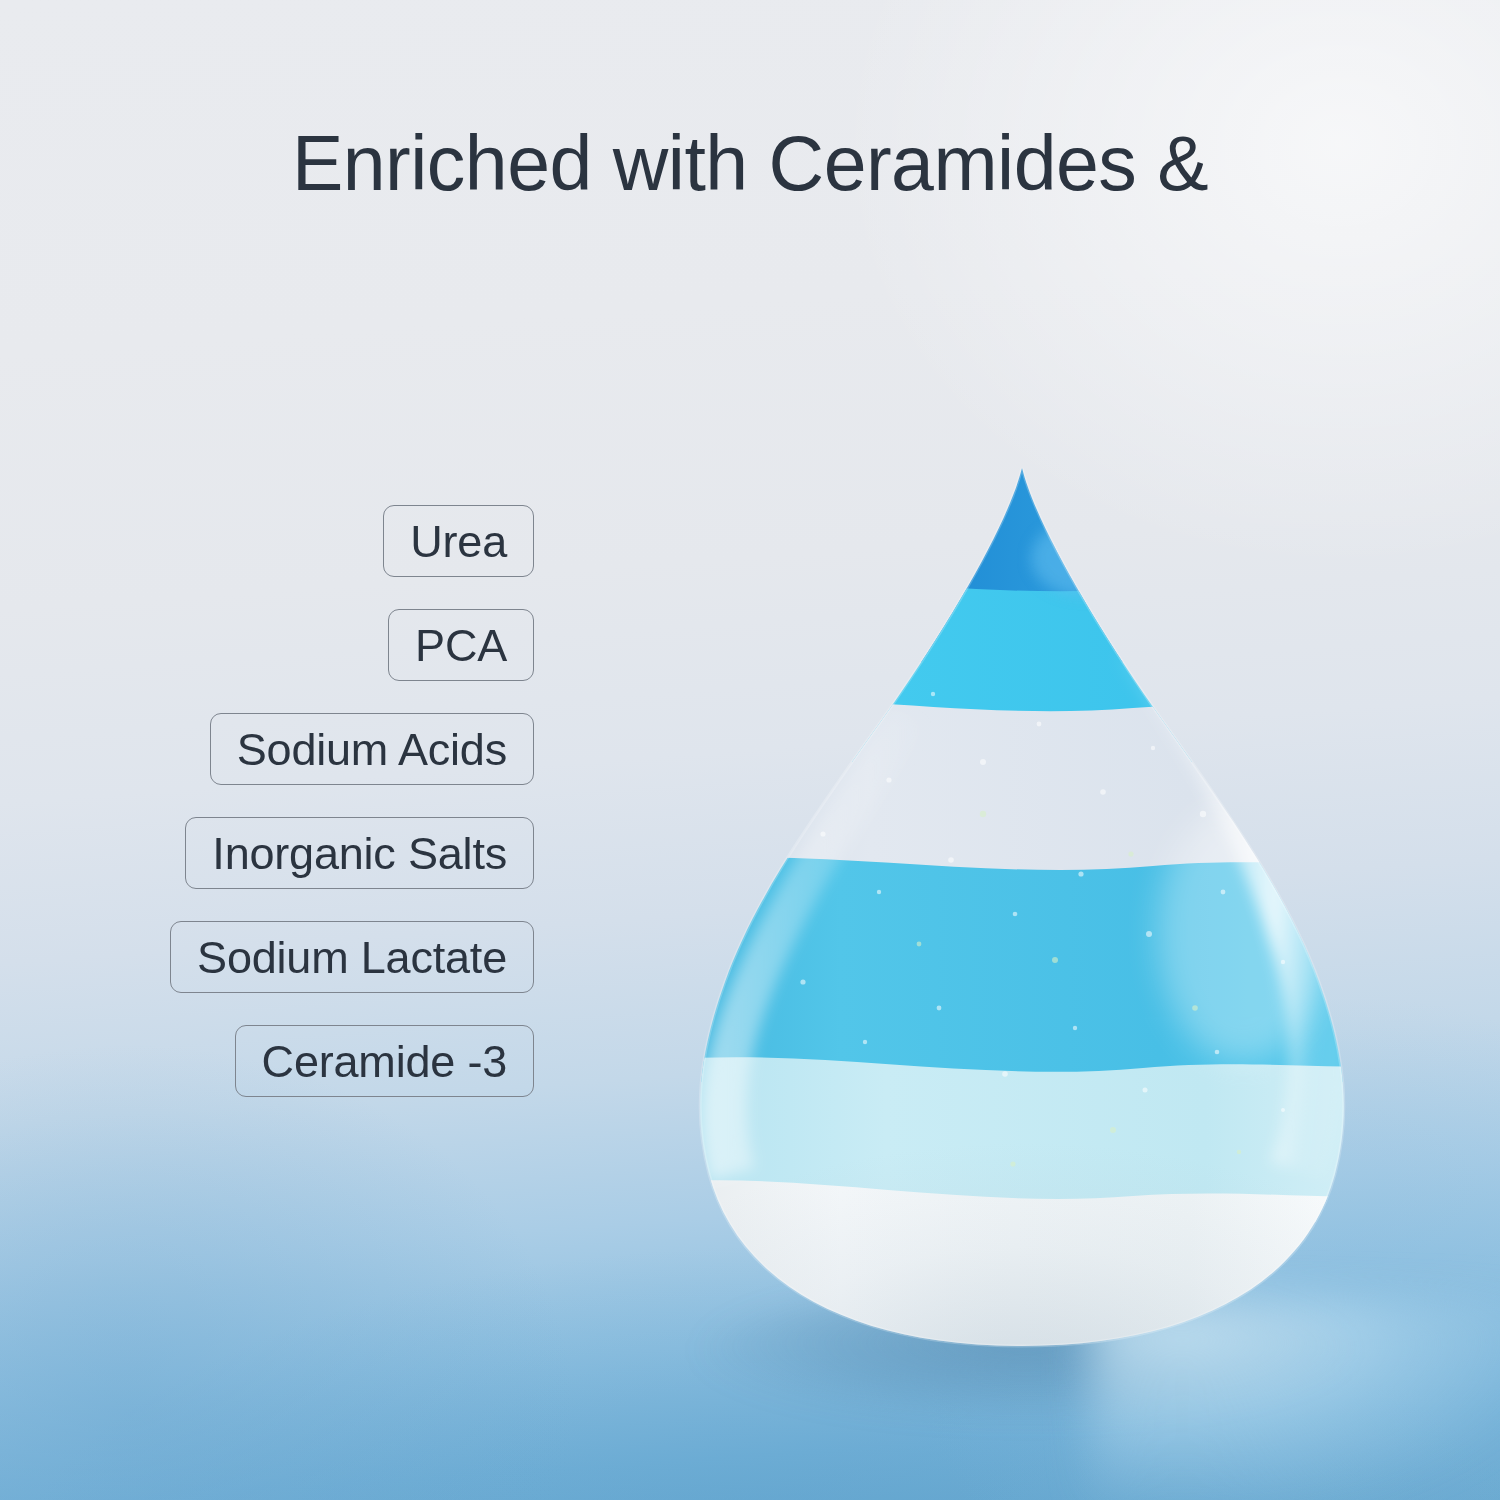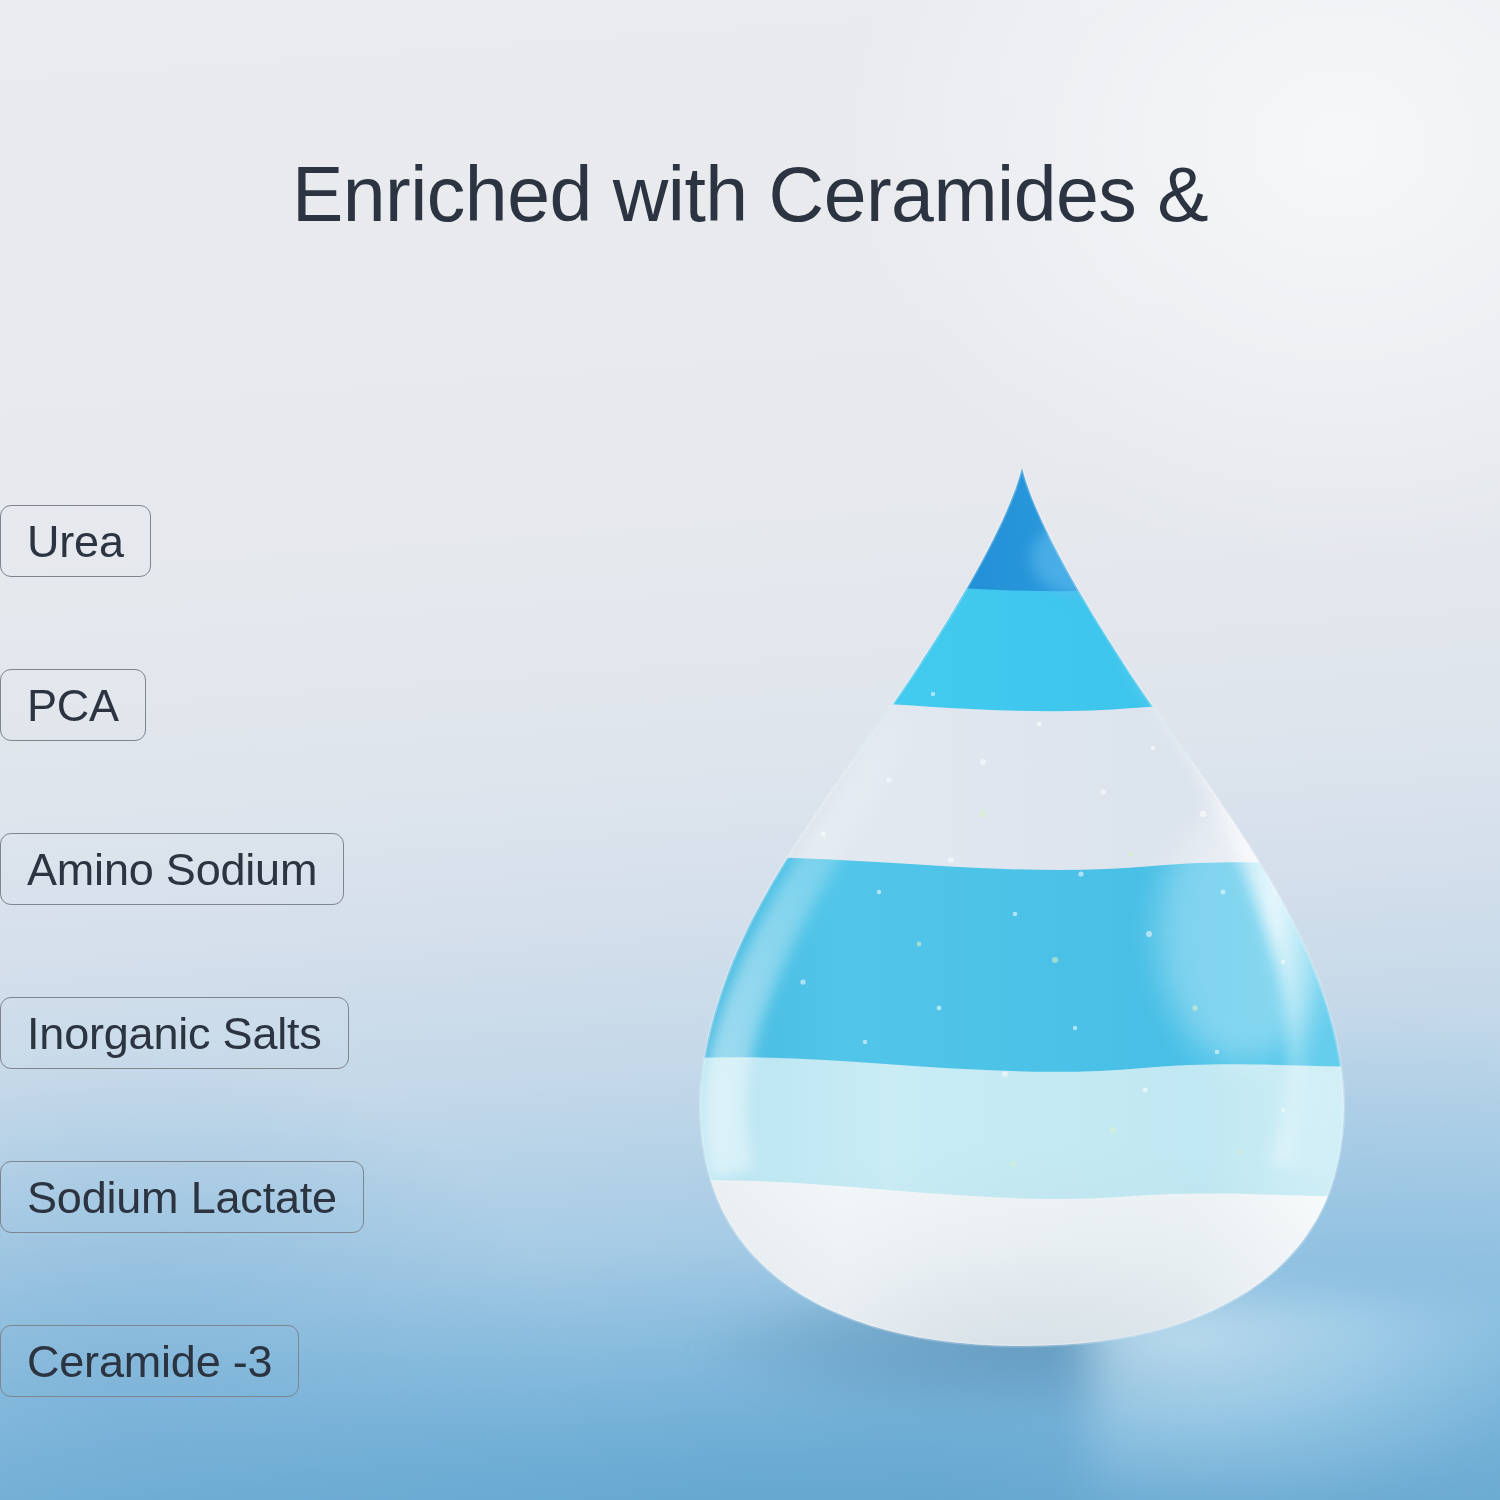--- a/index.html
+++ b/index.html
@@ -69,38 +69,37 @@
     top: 118px;
     left: 0;
     width: 1500px;
     text-align: center;
     color: #2b3440;
     font-size: 77px;
     line-height: 1.17;
     font-weight: 400;
     letter-spacing: -0.5px;
     white-space: nowrap;
-    margin-top: 31px;
   }
   #heading .line { display: block; }
   #heading .plus5 {
     font-weight: 700;
     letter-spacing: -1px;
   }
 
   
   #pill-list {
     position: absolute;
     top: 505px;
     left: 0;
     width: 534px;
     display: flex;
     flex-direction: column;
-    align-items: flex-start;
-    gap: 92px;
+    align-items: flex-end;
+    gap: 32px;
   }
   .pill {
     display: inline-flex;
     align-items: center;
     justify-content: center;
     height: 72px;
     padding: 0 26px;
     border: 1.6px solid #7e858f;
     border-radius: 11px;
     background: transparent;
@@ -167,21 +166,21 @@
   <div class="bg-tint tint-bl"></div>
   <div class="bg-tint tint-br"></div>
 
   <h1 id="heading">
     <span class="line">Enriched with Ceramides &amp;</span>
   </h1>
 
   <div id="pill-list">
     <span class="pill">Urea</span>
     <span class="pill">PCA</span>
-    <span class="pill">Amino Sodium</span>
+    <span class="pill">Sodium Acids</span>
     <span class="pill">Inorganic Salts</span>
     <span class="pill">Sodium Lactate</span>
     <span class="pill">Ceramide -3</span>
   </div>
 
   <div id="droplet-shadow"></div>
   <div id="surface-glow"></div>
 
   <div id="droplet-wrap">
     <svg id="droplet-svg" viewBox="0 0 678 890" preserveAspectRatio="none">

